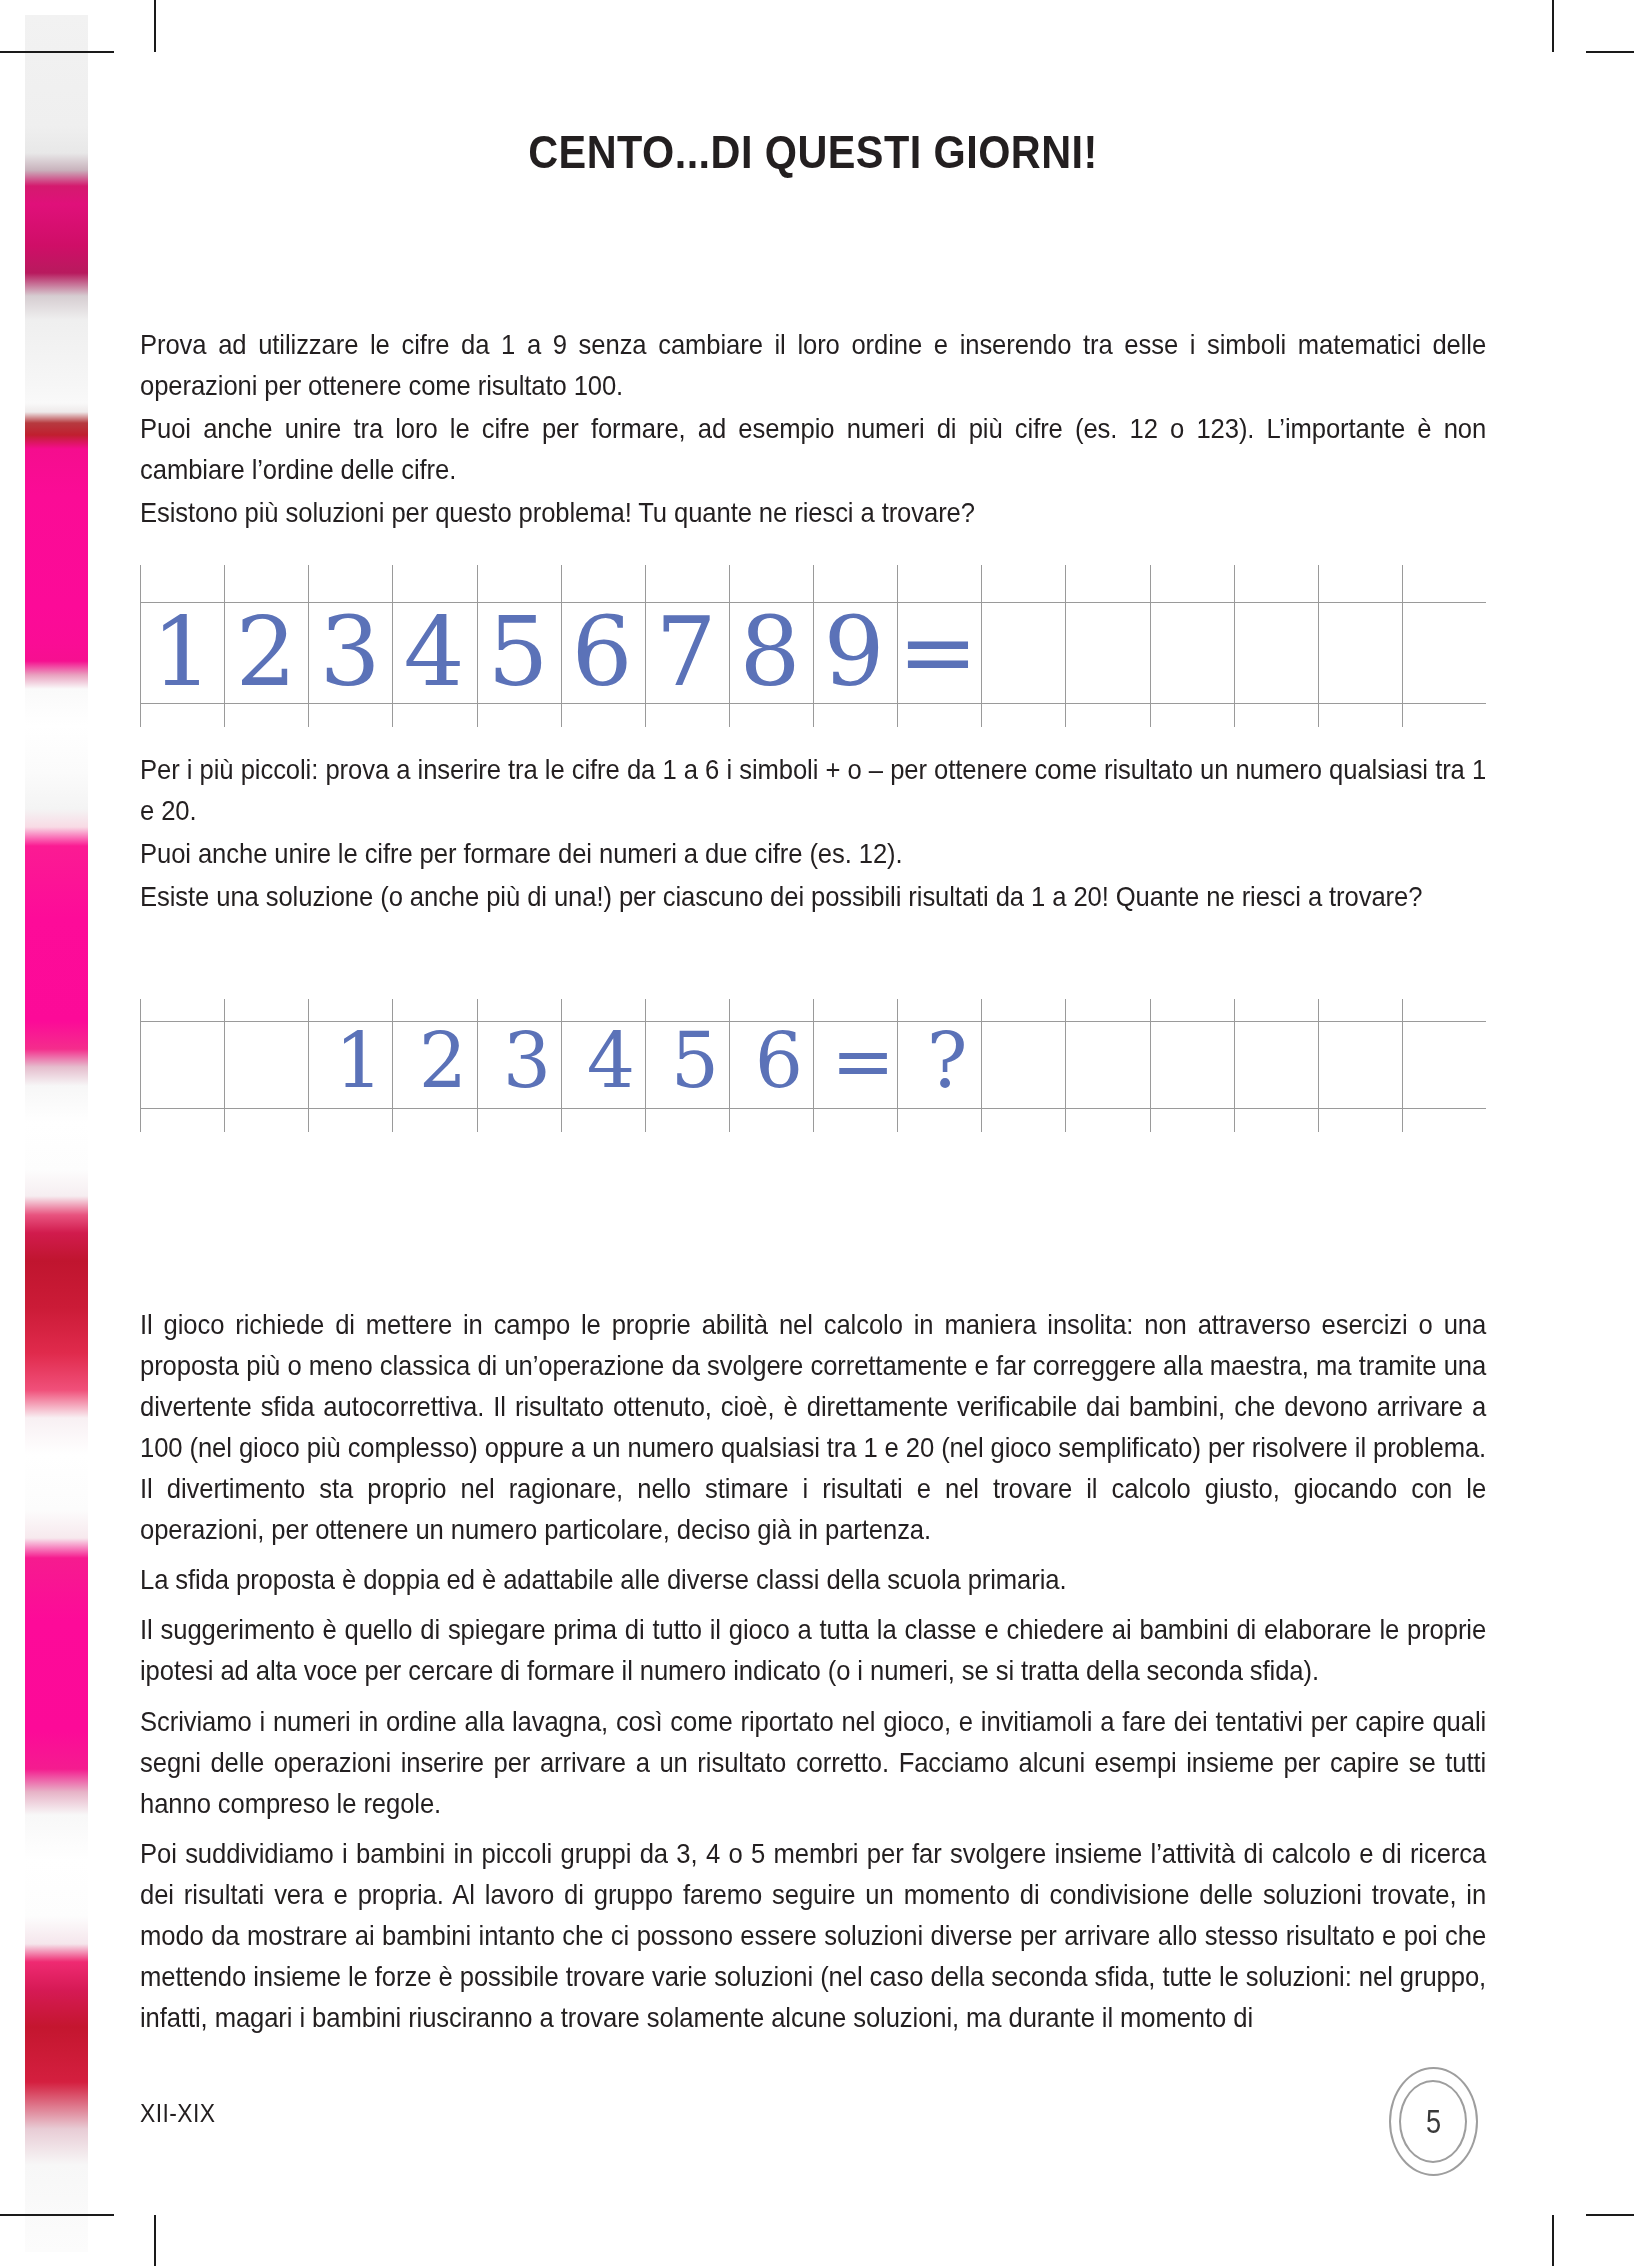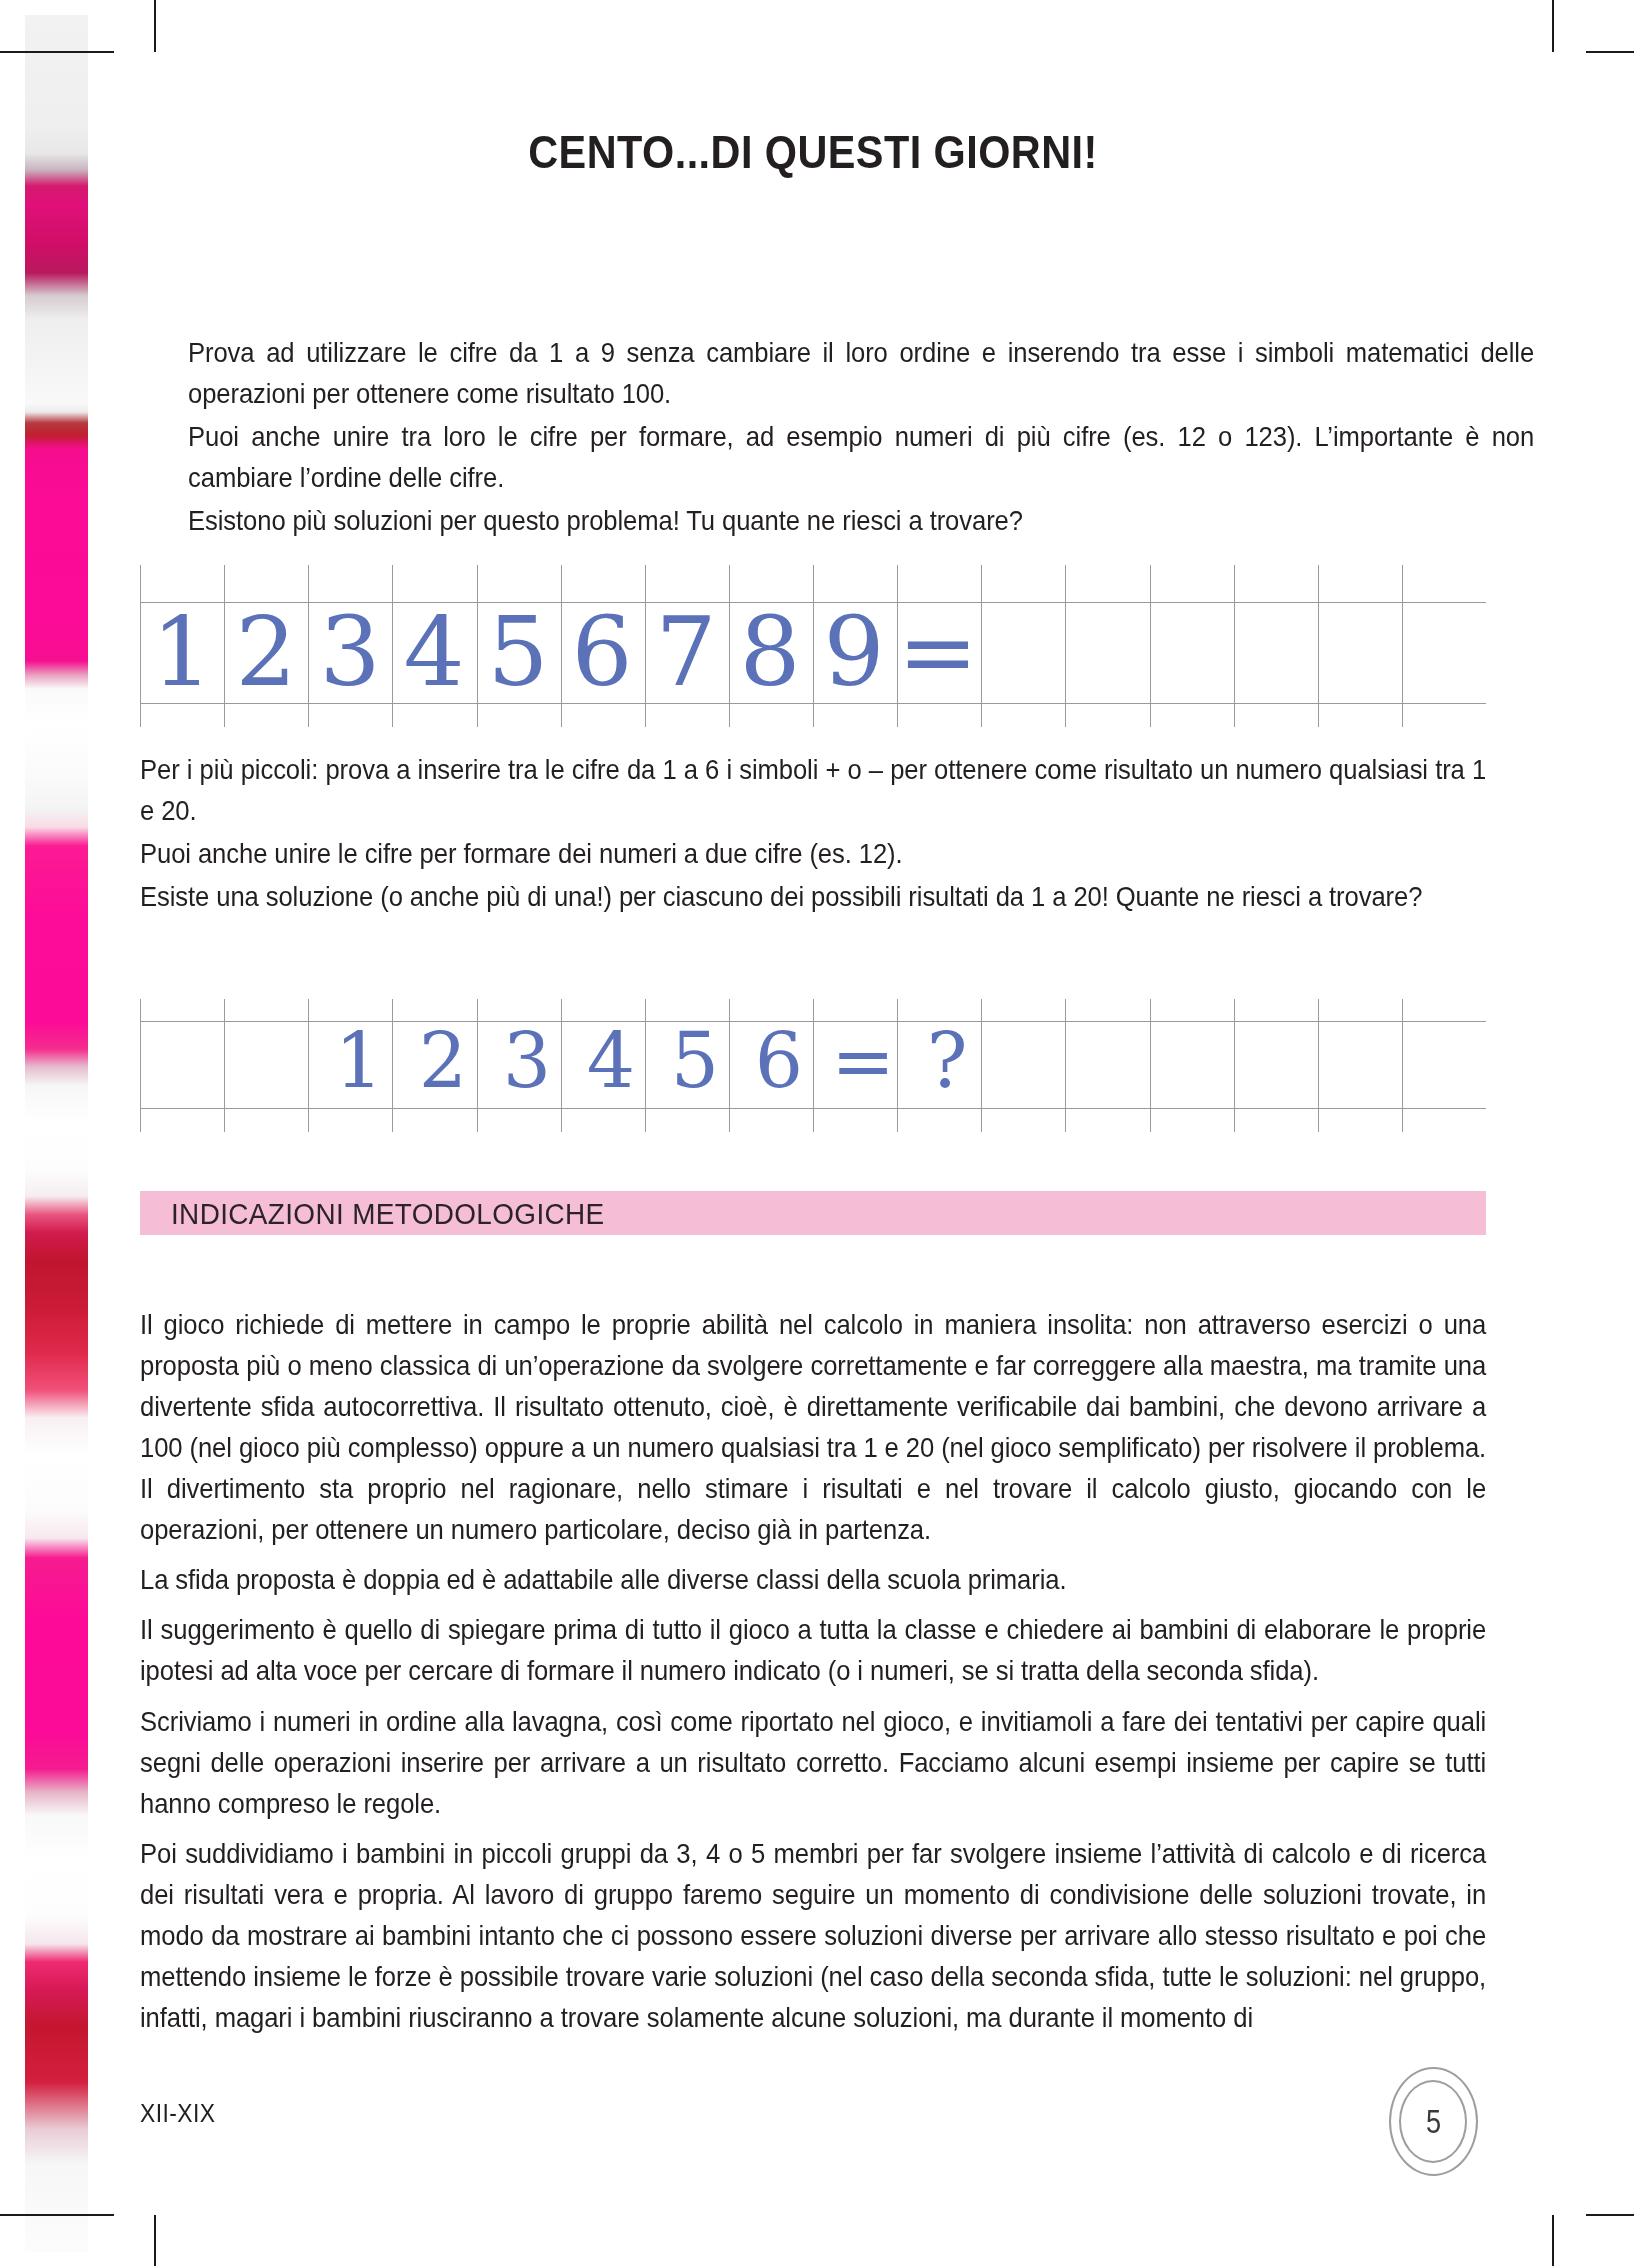--- a/index.html
+++ b/index.html
@@ -252,21 +252,21 @@
 <div class="crop-mark cm-tr-h"></div>
 <div class="crop-mark cm-bl-v"></div>
 <div class="crop-mark cm-bl-h"></div>
 <div class="crop-mark cm-br-v"></div>
 <div class="crop-mark cm-br-h"></div>
 
 <div class="page">
 
   <div class="page-title">CENTO...DI QUESTI GIORNI!</div>
 
-  <div class="body-block" style="top:332px;margin-left:48px;">
+  <div class="body-block" style="top:324px;">
     <p class="para">Prova ad utilizzare le cifre da 1 a 9 senza cambiare il loro ordine e inserendo tra esse i simboli matematici delle operazioni per ottenere come risultato 100.</p>
     <p class="para">Puoi anche unire tra loro le cifre per formare, ad esempio numeri di più cifre (es. 12 o 123). L’importante è non cambiare l’ordine delle cifre.</p>
     <p class="para">Esistono più soluzioni per questo problema! Tu quante ne riesci a trovare?</p>
   </div>
 
   <div class="numgrid" id="grid-one" style="top:565px; height:162px;">
     <div class="grid-lines">
         <div class="vline" style="left: 0px; background: rgb(154, 154, 154);"></div>
         <div class="vline" style="left: 84px; background: rgb(154, 154, 154);"></div>
         <div class="vline" style="left: 168px; background: rgb(154, 154, 154);"></div>
@@ -332,23 +332,20 @@
         <div class="cell" style="width: 84px;">2</div>
         <div class="cell" style="width: 84px;">3</div>
         <div class="cell" style="width: 84px;">4</div>
         <div class="cell" style="width: 84px;">5</div>
         <div class="cell" style="width: 84px;">6</div>
         <div class="cell" style="width: 84px;">=</div>
         <div class="cell" style="width: 84px;">?</div>
       </div>
   </div>
 
-  <div class="pink-bar" style="top:1191px;">
-    <span class="label">INDICAZIONI METODOLOGICHE</span>
-  </div>
 
   <div class="body-block" style="top:1304px;">
     <p class="para loose">Il gioco richiede di mettere in campo le proprie abilità nel calcolo in maniera insolita: non attraverso esercizi o una proposta più o meno classica di un’operazione da svolgere correttamente e far correggere alla maestra, ma tramite una divertente sfida autocorrettiva. Il risultato ottenuto, cioè, è direttamente verificabile dai bambini, che devono arrivare a 100 (nel gioco più complesso) oppure a un numero qualsiasi tra 1 e 20 (nel gioco semplificato) per risolvere il problema. Il divertimento sta proprio nel ragionare, nello stimare i risultati e nel trovare il calcolo giusto, giocando con le operazioni, per ottenere un numero particolare, deciso già in partenza.</p>
     <p class="para loose">La sfida proposta è doppia ed è adattabile alle diverse classi della scuola primaria.</p>
     <p class="para loose">Il suggerimento è quello di spiegare prima di tutto il gioco a tutta la classe e chiedere ai bambini di elaborare le proprie ipotesi ad alta voce per cercare di formare il numero indicato (o i numeri, se si tratta della seconda sfida).</p>
     <p class="para loose">Scriviamo i numeri in ordine alla lavagna, così come riportato nel gioco, e invitiamoli a fare dei tentativi per capire quali segni delle operazioni inserire per arrivare a un risultato corretto. Facciamo alcuni esempi insieme per capire se tutti hanno compreso le regole.</p>
     <p class="para">Poi suddividiamo i bambini in piccoli gruppi da 3, 4 o 5 membri per far svolgere insieme l’attività di calcolo e di ricerca dei risultati vera e propria. Al lavoro di gruppo faremo seguire un momento di condivisione delle soluzioni trovate, in modo da mostrare ai bambini intanto che ci possono essere soluzioni diverse per arrivare allo stesso risultato e poi che mettendo insieme le forze è possibile trovare varie soluzioni (nel caso della seconda sfida, tutte le soluzioni: nel gruppo, infatti, magari i bambini riusciranno a trovare solamente alcune soluzioni, ma durante il momento di</p>
   </div>
 
   <div class="footer-left">XII-XIX</div>

